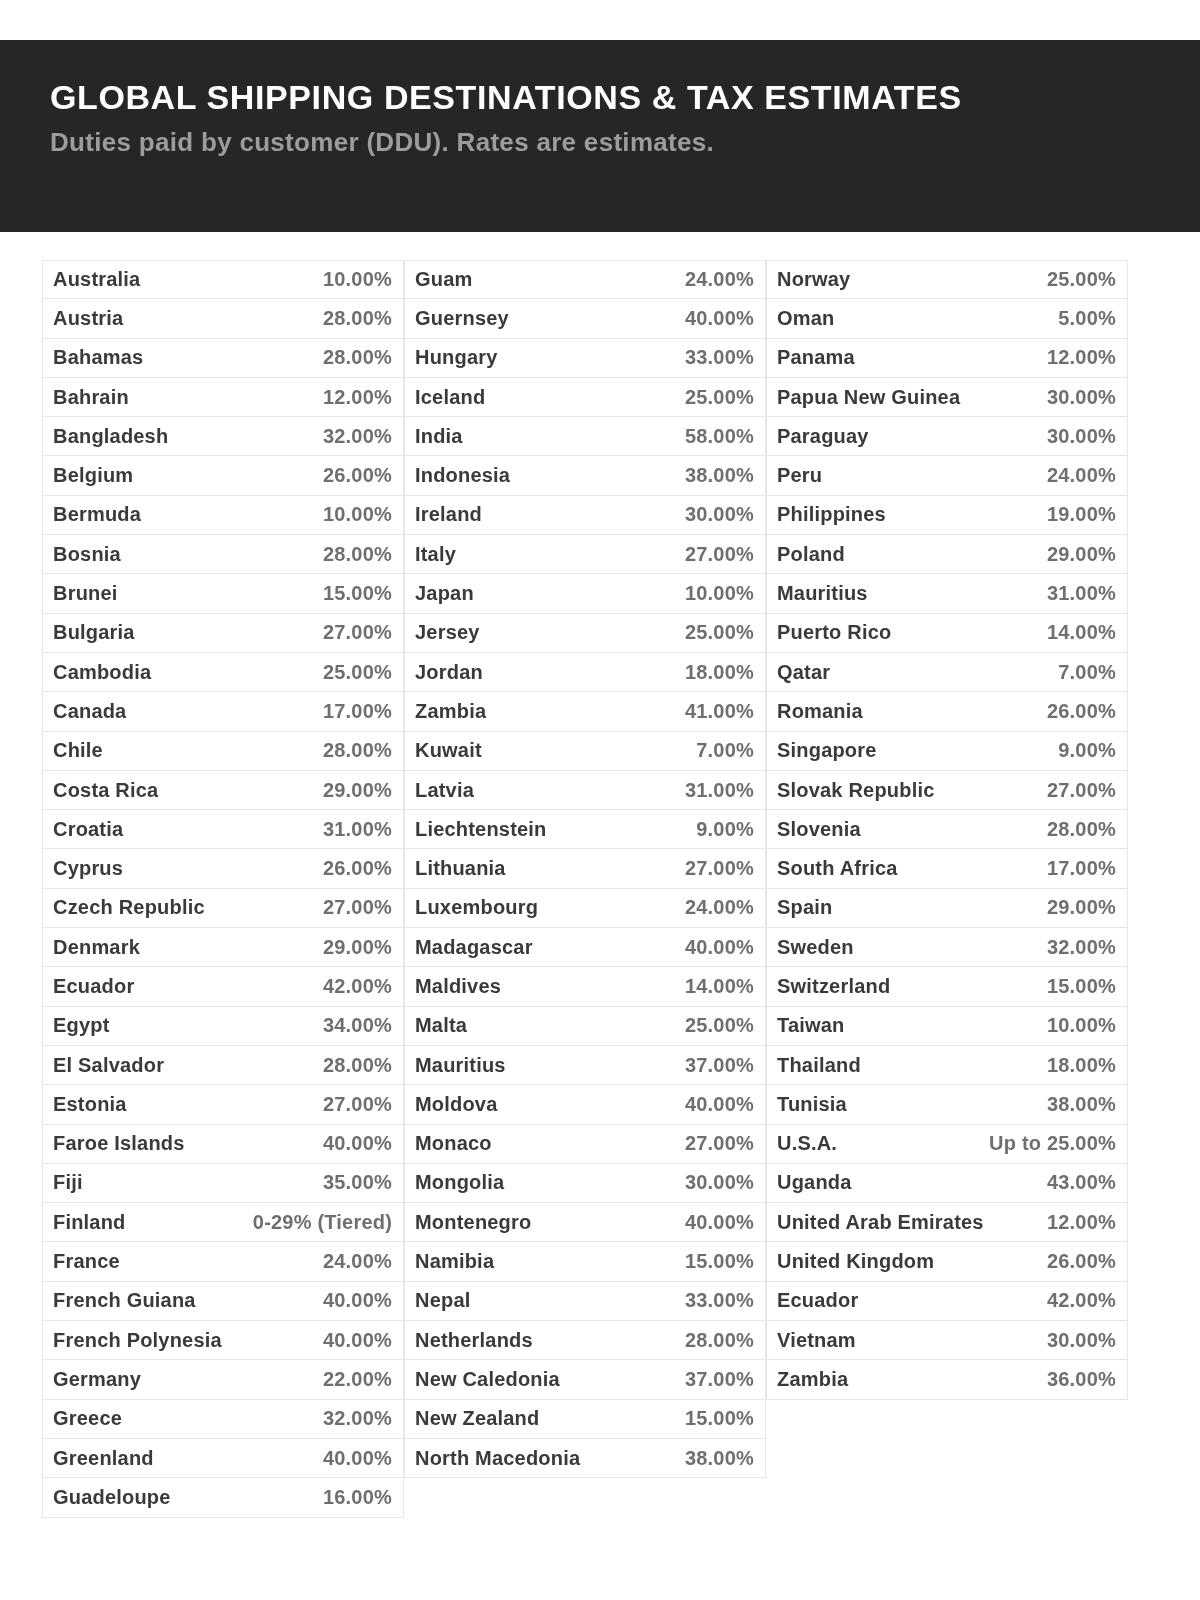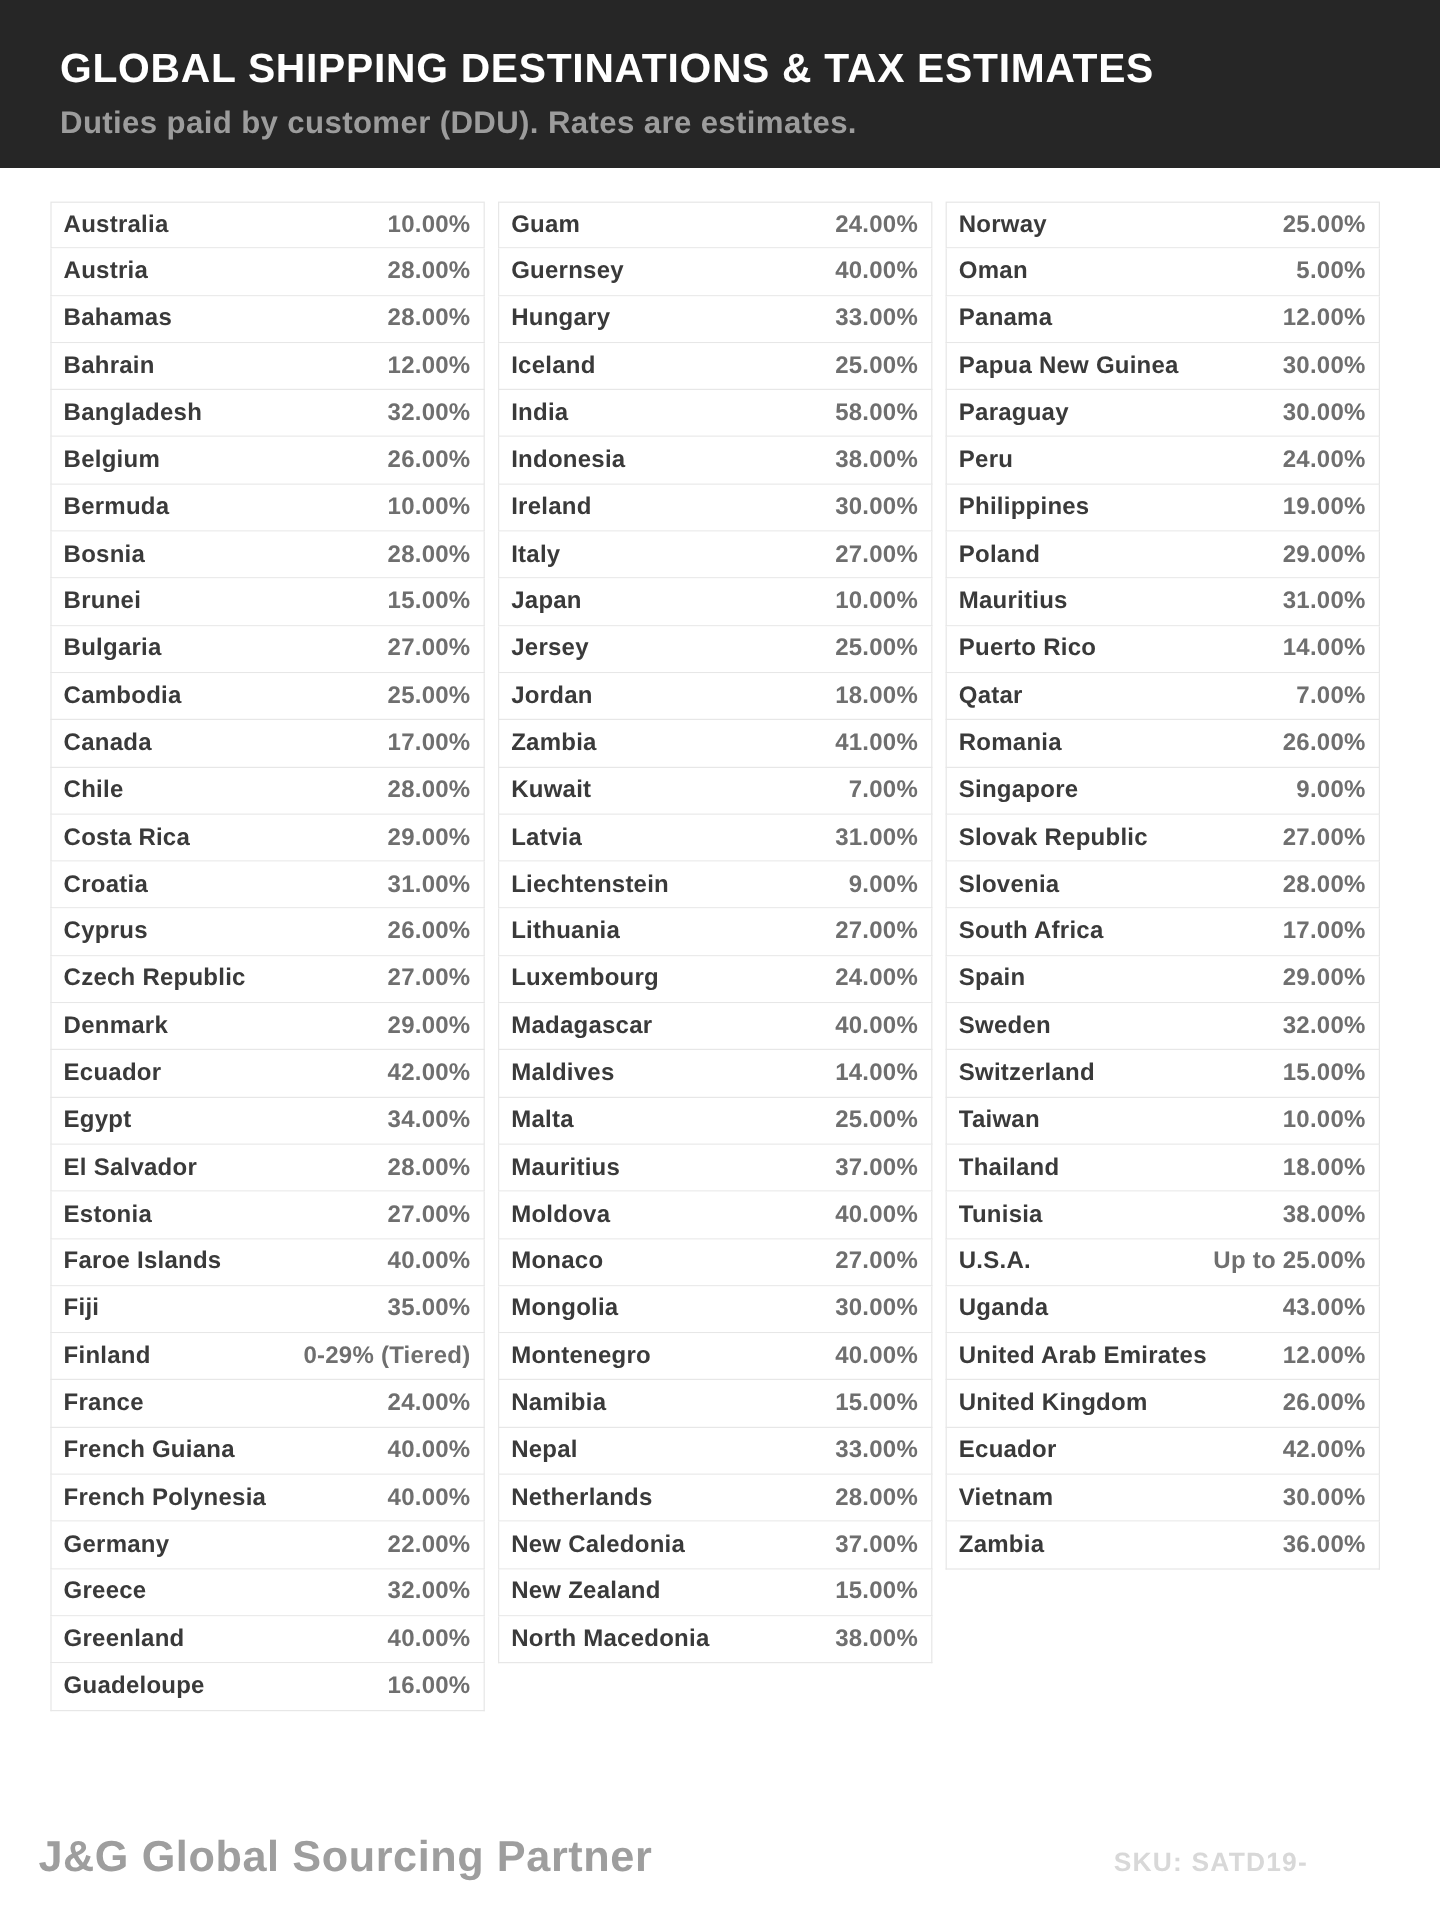--- a/index.html
+++ b/index.html
@@ -11,23 +11,24 @@
   .page {
     position: relative;
     width: 1200px;
     height: 1600px;
     background: #ffffff;
     overflow: hidden;
   }
   header.banner {
     box-sizing: border-box;
     width: 1200px;
-    height: 140px;
+    height: 192px;
     background: var(--header_bg, #262626);
     padding: 40px 30px 0 50px;
+    margin-top: 40px;
   }
   h1.title {
     margin: 0;
     color: var(--title, #ffffff);
     font-size: 34px;
     font-weight: 700;
     letter-spacing: 0.6px;
     line-height: 1.05;
     white-space: nowrap;
   }
@@ -36,21 +37,20 @@
     color: var(--subtitle, #9c9c9c);
     font-size: 26px;
     font-weight: 700;
     letter-spacing: 0.3px;
     white-space: nowrap;
   }
   main.table-area {
     margin: 28px 0 0 42px;
     width: 1108px;
     display: flex;
-    gap: 11px;
     align-items: flex-start;
     border-radius: 12px;
   }
   .col {
     flex: 0 0 362px;
     width: 362px;
   }
   .row {
     box-sizing: border-box;
     height: 39.3px;

